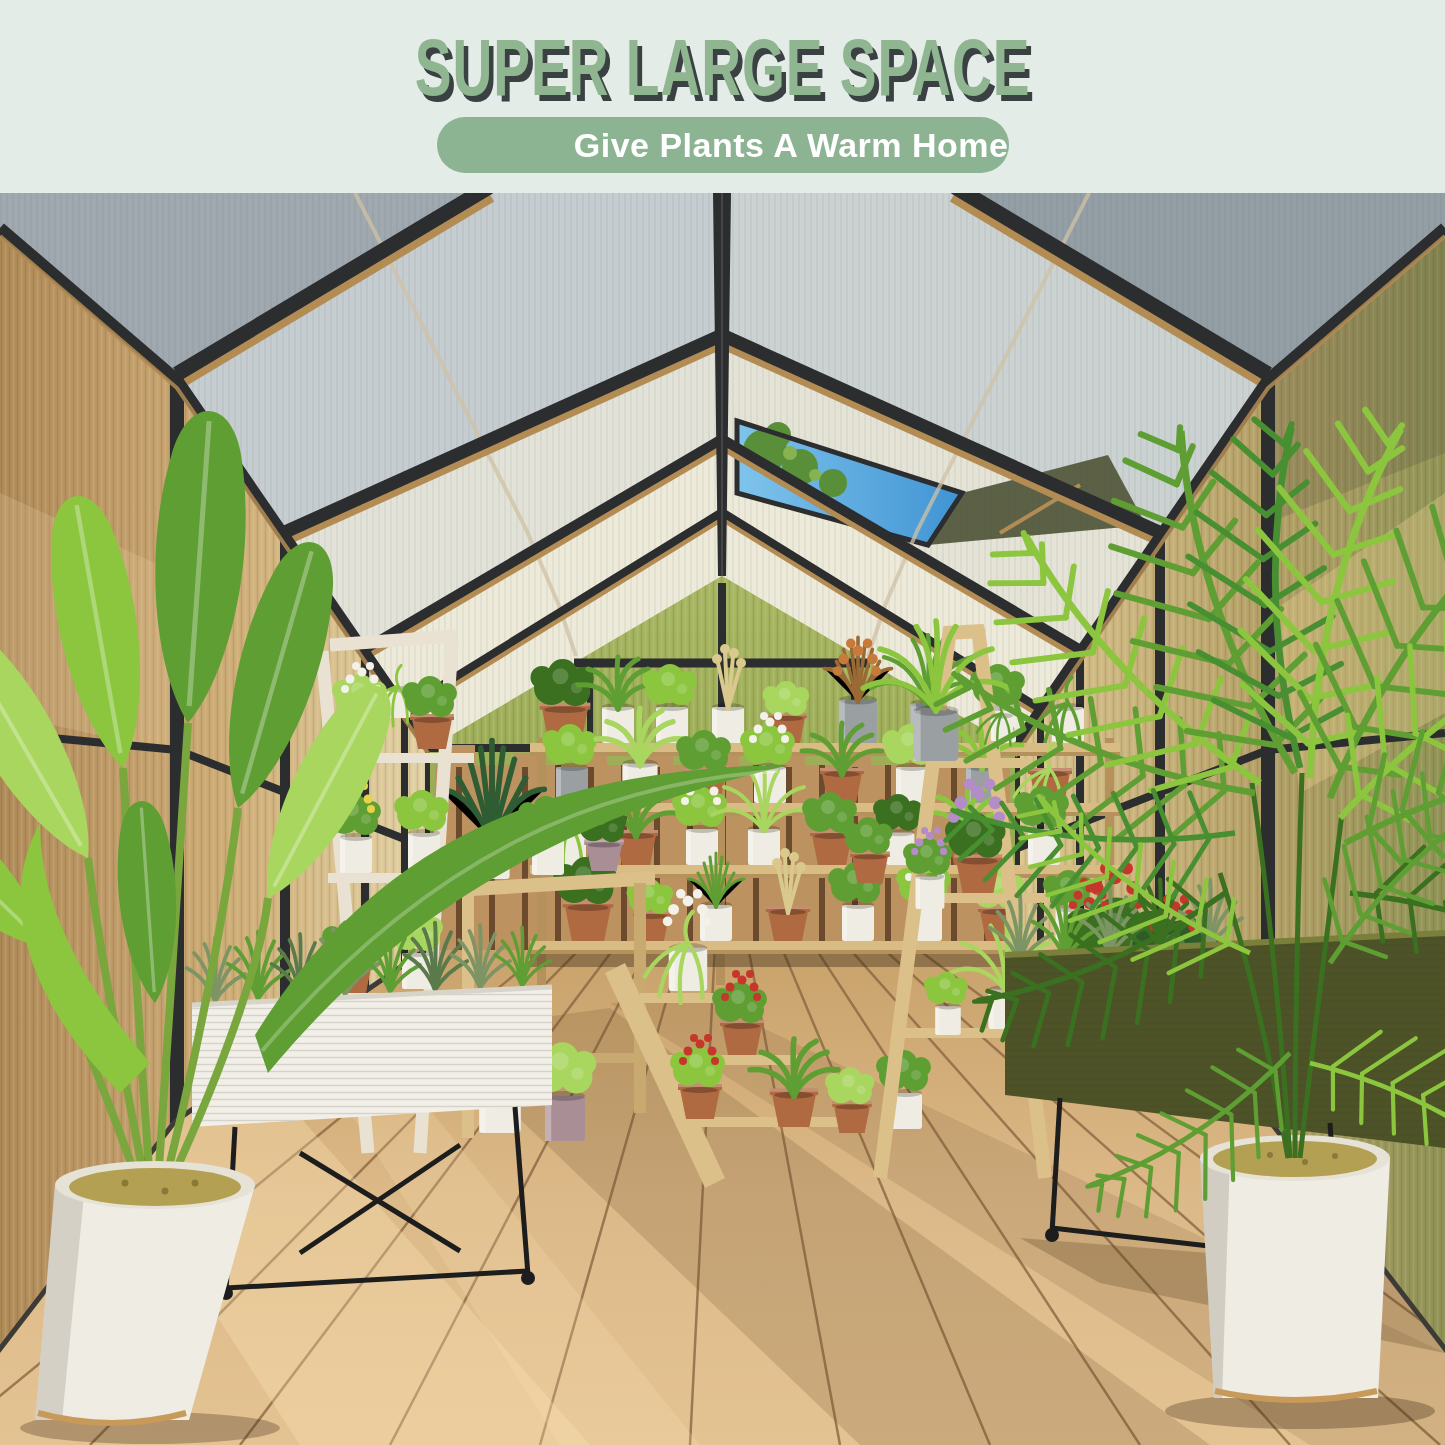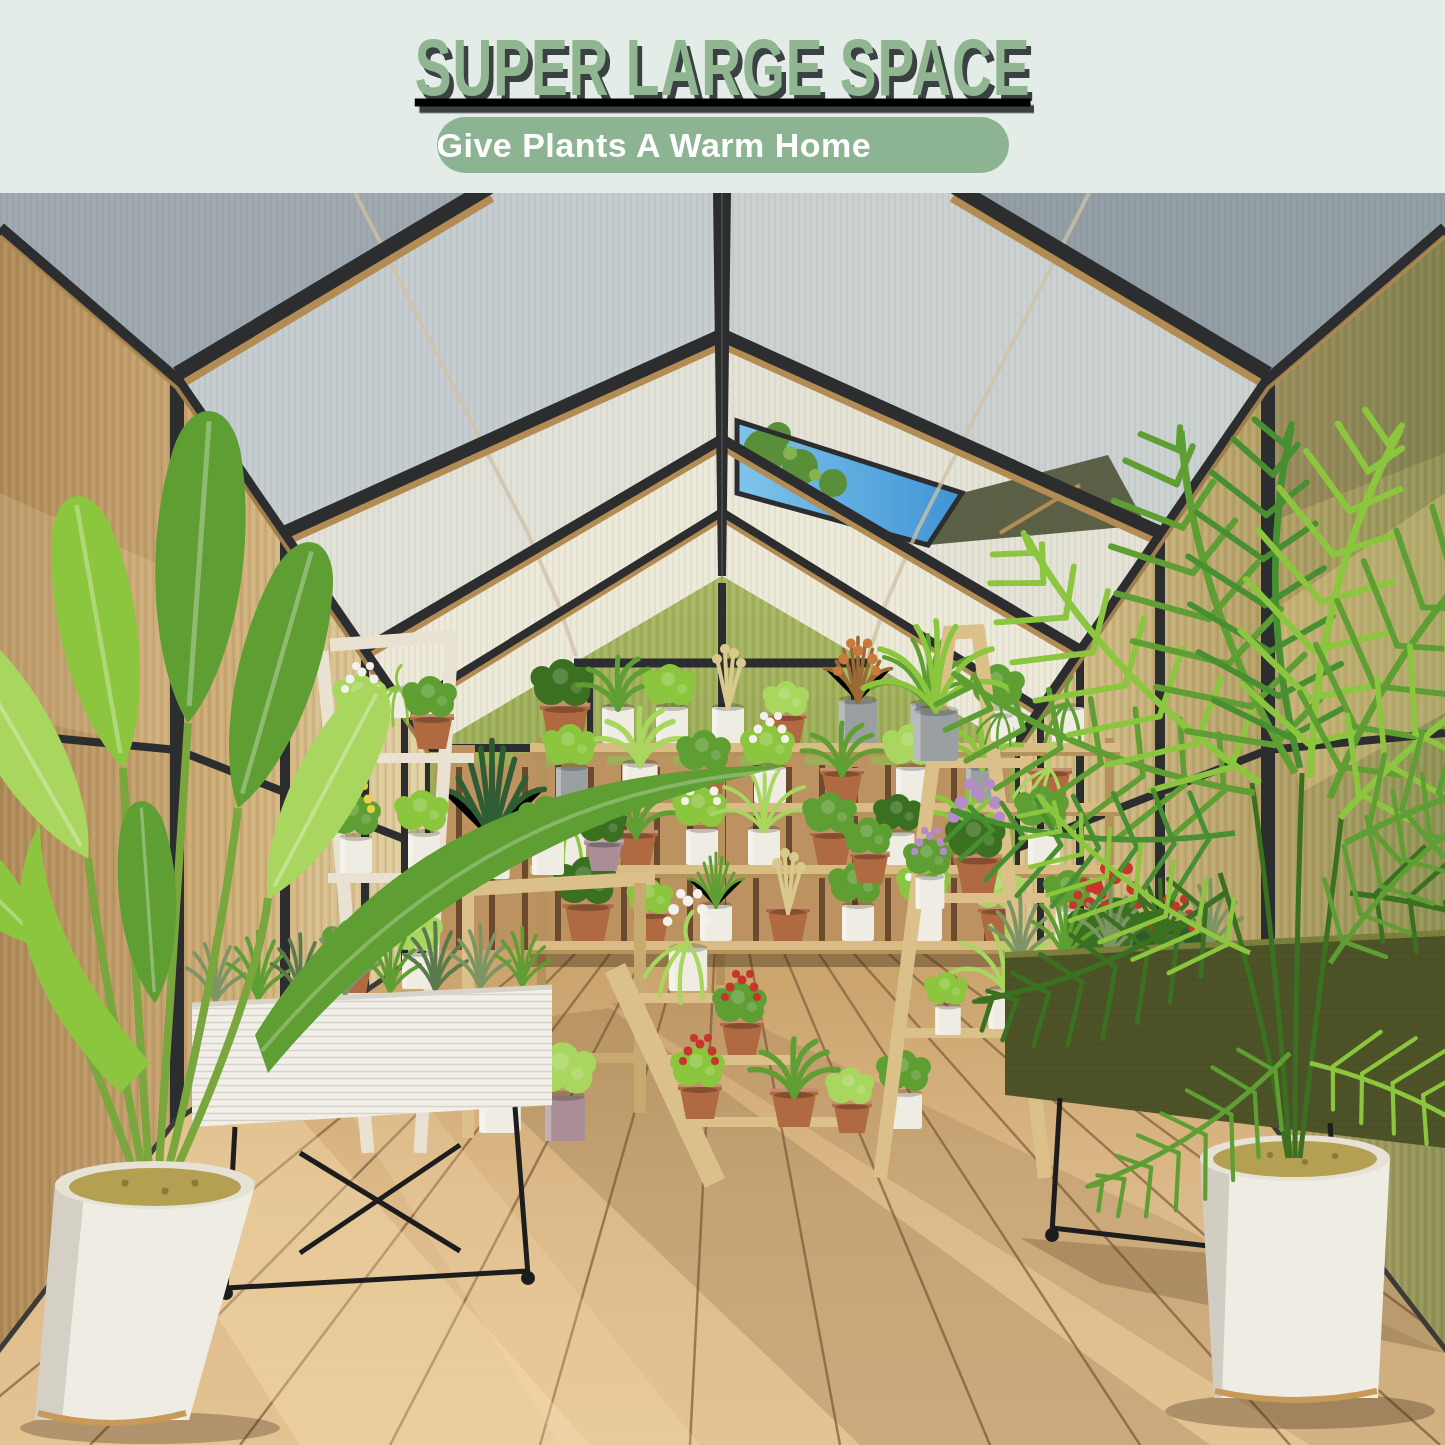--- a/index.html
+++ b/index.html
@@ -1,22 +1,22 @@
 <!DOCTYPE html>
 <html style="--bg_mint: #e4ece7; --title_green: #8fb591; --title_shadow: #3b4043; --pill_green: #8cb492; --pill_text: #ffffff; --frame_dark: #2c2d2f; --frame_bronze: #b38c54; --roof_near: #9fa9af; --roof_mid: #c6cdd0; --roof_far: #e2e2d8; --roof_cream: #edead9; --sky_blue: #3f93d3; --sky_blue_light: #7fc4ec; --vent_flap: #5c6146; --wall_amber_dark: #b08a58; --wall_amber: #cfae78; --wall_amber_light: #e3d3a6; --wall_olive: #8f9355; --gable_green: #93a44e; --gable_green_light: #a7b762; --fence_wood: #bb9260; --fence_gap: #6b4a2e; --shelf_wood: #d9bc84; --shelf_wood_dark: #b5915c; --ladder_white: #e9e2d2; --ladder_wood: #dcc08a; --floor_light: #dcb988; --floor_mid: #c9a26b; --plank_line: #8a6743; --shadow_brown: #6a4a2a; --sun_glow: #ffe7b8; --planter_white: #f2efe8; --planter_olive: #4d5327; --planter_olive_lip: #7a7f3c; --metal_black: #1d1d1d; --pot_white: #efece3; --pot_terracotta: #b06a41; --pot_gray: #9aa0a2; --pot_mauve: #a98e96; --soil_moss: #b3a052; --gold: #c89a5a; --leaf_bright: #8cc63f; --leaf_mid: #5f9e33; --leaf_dark: #3a701f; --leaf_pale: #a8d65e; --herb_green: #7d9464; --plume_tan: #d9c98d; --flower_purple: #b48cc8; --flower_red: #c4372a; --flower_white: #f3f1e9; --flower_yellow: #e8d24a; --flower_orange: #c77b3a;"><head>
 <meta charset="utf-8">
 <style>
   html,body{margin:0;padding:0;}
   .page{position:relative;width:1445px;height:1445px;overflow:hidden;background:var(--bg_mint);font-family:"Liberation Sans",sans-serif;}
   .header{position:absolute;top:0;left:0;width:1445px;height:193px;background:var(--bg_mint);z-index:2;}
-  .headline{position:absolute;top:24px;left:0;width:1445px;height:86px;display:flex;align-items:center;justify-content:center;text-decoration:underline;}
+  .headline{position:absolute;top:24px;left:0;width:1445px;height:86px;display:flex;align-items:center;justify-content:center;}
   .headline span{display:inline-block;font-weight:700;font-size:60px;letter-spacing:1px;color:var(--title_green);
     transform:scale(0.92,1.32);white-space:nowrap;text-shadow:5px 5px 0 var(--title_shadow);}
   .pill{position:absolute;top:117px;left:50%;transform:translateX(-50%);width:572px;height:56px;border-radius:28px;
-    background:var(--pill_green);display:flex;align-items:center;justify-content:flex-start;}
+    background:var(--pill_green);display:flex;align-items:center;justify-content:flex-end;}
   .pill span{color:var(--pill_text);font-weight:700;font-size:34px;letter-spacing:0.5px;white-space:nowrap;}
   .photo{position:absolute;top:193px;left:0;width:1445px;height:1252px;}
 </style>
 </head>
 <body>
 
 <div class="page">
 
   <div class="header">
     <div class="headline">

